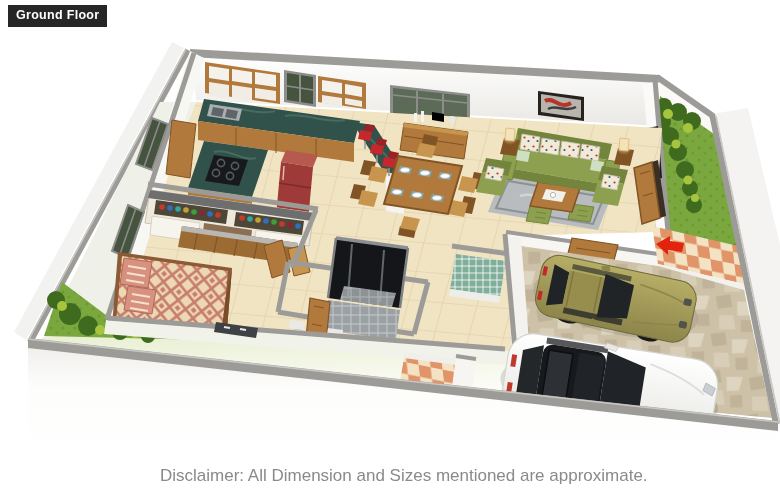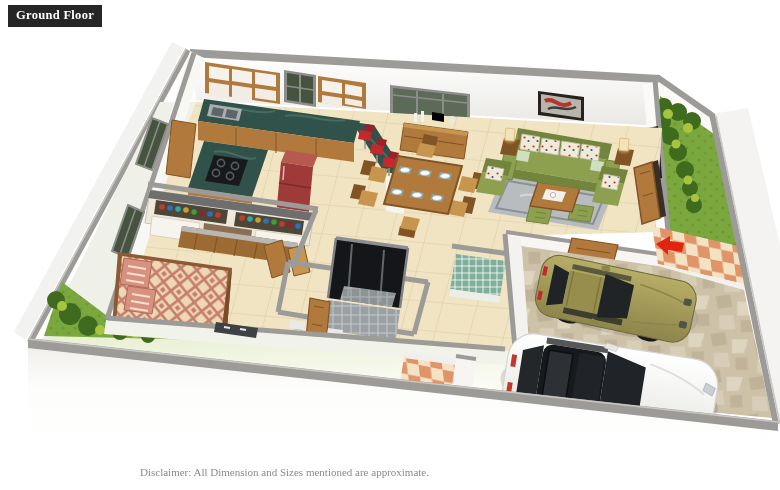--- a/index.html
+++ b/index.html
@@ -1,21 +1,21 @@
 <!DOCTYPE html>
 <html style="--label-bg: #262626; --label-text: #ffffff; --disclaimer-text: #8a8a8a; --wall-cap: #9d9b98; --wall-cap-dark: #8a8885; --wall-face: #fbfaf8; --wall-shade: #eceae6; --floor-beige: #f1e4c3; --floor-line: #d8c69d; --counter-green: #31524a; --counter-green-lt: #5d8372; --wood: #b17a3c; --wood-dark: #815425; --wood-light: #c8954e; --fridge-red: #9e3a38; --fridge-red-lt: #b65a50; --stool-red: #c5272d; --sofa-green: #8da04f; --sofa-green-dark: #73853c; --cushion-cream: #f2ead8; --rug-gray: #b9bcbe; --rug-gray-dark: #8c8f93; --bed-rose: #c87d6d; --bed-cream: #ecd9b4; --grass: #7ba83e; --grass-dark: #5d8c2a; --bush-dark: #3e6b1e; --bush-light: #a6c43d; --stone-base: #cdc1a8; --stone-dark: #b3a68a; --stone-light: #e2d9c5; --check-orange: #e09468; --check-cream: #f3e3c4; --car-white: #f3f3f1; --car-olive: #a39a58; --glass-dark: #202427; --window-green: #46543f; --arrow-red: #e2230d; --tile-green: #7fae9b; --tile-gray: #9aa0a3; --yard-tint: #e4ecc9; --lamp-glow: #ffd98f;"><head>
 <meta charset="utf-8">
 <style>
   html,body{margin:0;padding:0;background:#fff;}
   .stage{position:relative;width:780px;height:490px;background:#fff;overflow:hidden;
-         font-family:Liberation Serif, serif;}
+         font-family:Liberation Sans, sans-serif;}
   .floor-label{position:absolute;top:5px;left:8px;background:var(--label-bg,#262626);
     color:var(--label-text,#fff);font-weight:bold;font-size:12.5px;line-height:1;
     padding:4px 8px 5px;letter-spacing:.3px;}
-  .disclaimer{position:absolute;top:466px;left:140px;font-size:11px;
+  .disclaimer{position:absolute;top:466px;left:160px;font-size:17px;
     color:var(--disclaimer-text,#8a8a8a);}
   svg{position:absolute;top:0;left:0;}
 </style>
 </head>
 <body>
 
 <div class="stage">
   <svg width="780" height="462" viewBox="0 0 780 462">
     <defs>
       <linearGradient id="backWallGrad" x1="0" y1="0" x2="0" y2="1">

